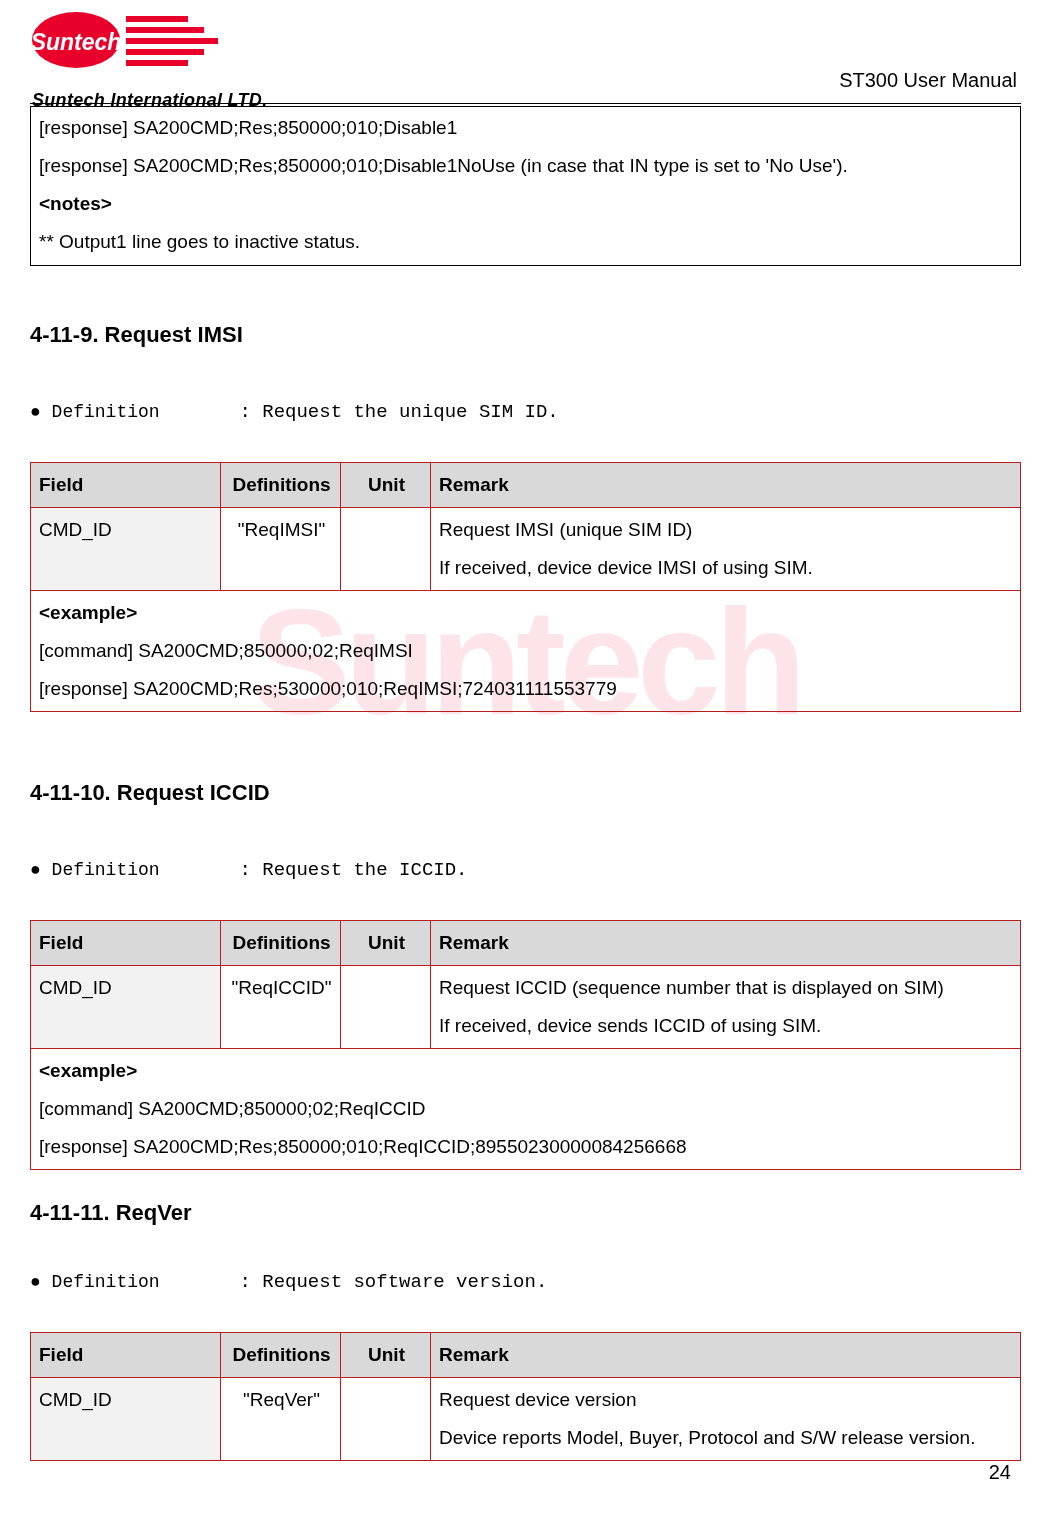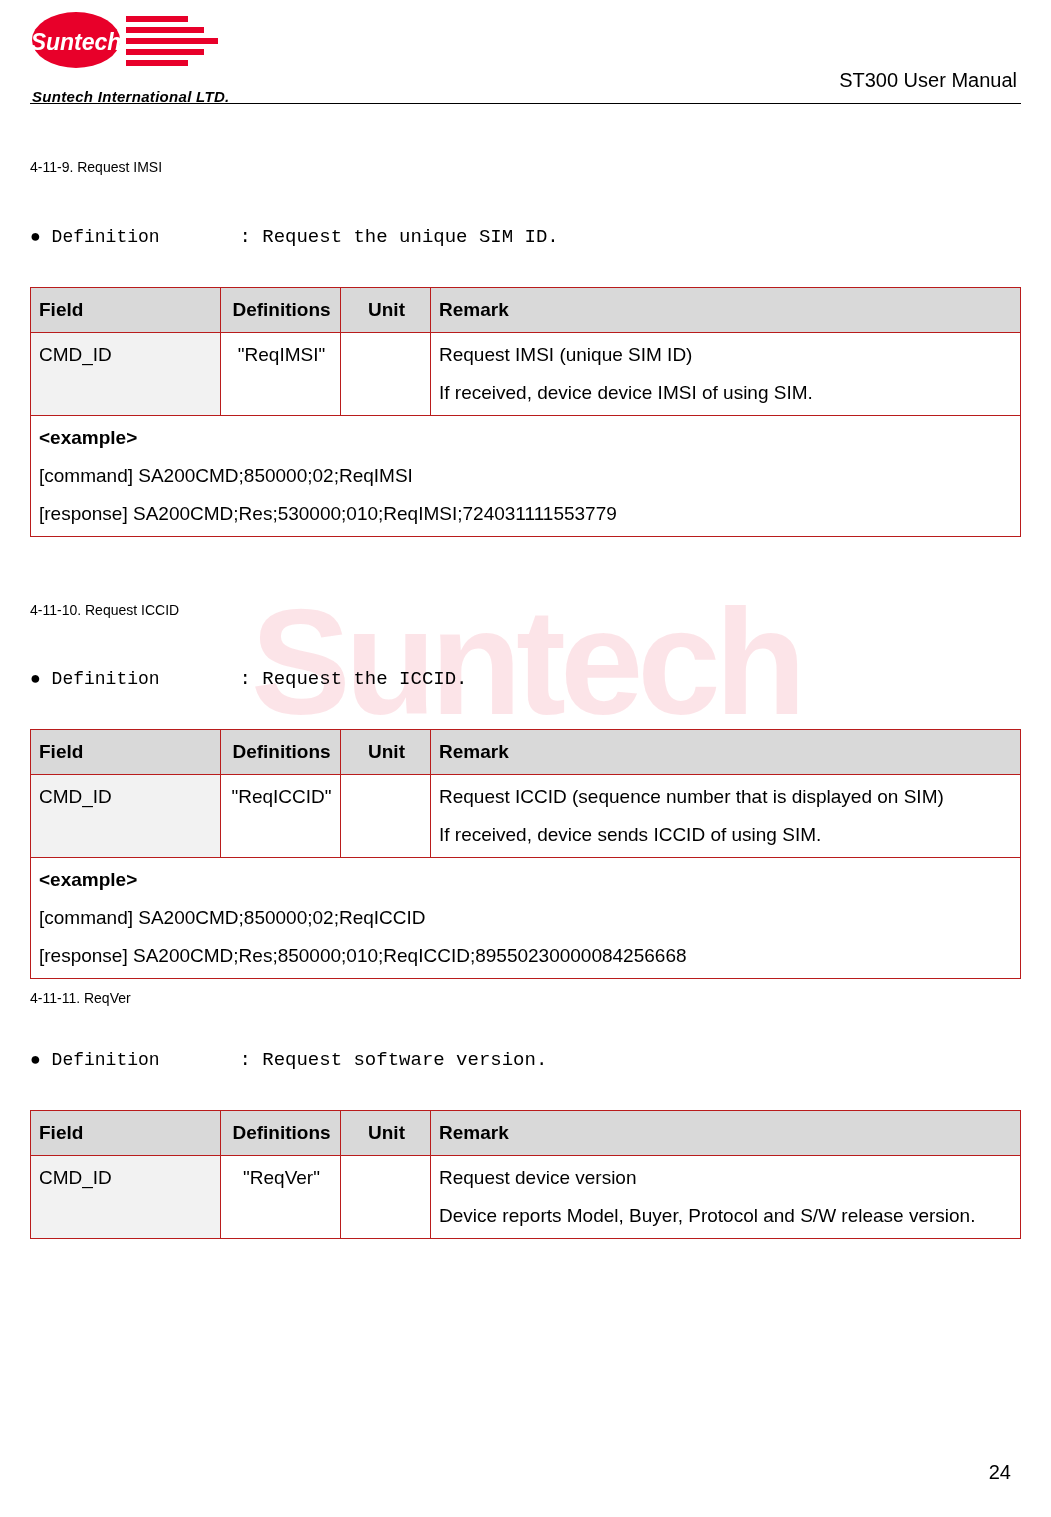--- a/index.html
+++ b/index.html
@@ -48,21 +48,21 @@
   .logo {
     position: absolute;
     left: 0;
     top: -8px;
   }
   .logo svg { display:block; }
   .logo-text {
     position:absolute;
     left: 2px;
     top: 65px;
-    font-size: 15px;
+    font-size: 18px;
     font-weight: 700;
     font-style: italic;
     letter-spacing: 0.3px;
   }
   .header-title {
     position: absolute;
     right: 4px;
     bottom: 4px;
     font-size: 20px;
   }
@@ -74,22 +74,22 @@
     right: 30px;
     z-index: 2;
   }
   .box {
     border: 1px solid #000;
     padding: 2px 8px 4px 8px;
     line-height: 2.0;
   }
   .box .strong { font-weight: 700; }
   .section-title {
-    font-weight: 400;
-    font-size: 14px;
+    font-weight: 700;
+    font-size: 22px;
     margin-top: 48px;
     margin-bottom: 38px;
   }
   .def-row { margin-bottom: 32px; font-family: Liberation Mono, monospace; }
   .def-row .bullet { font-size:18px; }
   table.grid {
     width: 100%;
     border-collapse: collapse;
     table-layout: fixed;
   }
@@ -143,20 +143,26 @@
           <rect x="96" y="50" width="62" height="6"></rect>
         </g>
       </svg>
     </div>
     <div class="logo-text">Suntech International LTD.</div>
     <div class="header-title">ST300 User Manual</div>
   </div>
 
   <div class="content">
 
+    <div class="box">
+      <div>[response] SA200CMD;Res;850000;010;Disable1</div>
+      <div>[response] SA200CMD;Res;850000;010;Disable1NoUse (in case that IN type is set to 'No Use').</div>
+      <div class="strong">&lt;notes&gt;</div>
+      <div>** Output1 line goes to inactive status.</div>
+    </div>
 
     <div class="section-title">4-11-9. Request IMSI</div>
     <div class="def-row">
       <span class="bullet">● Definition</span>
       &nbsp;&nbsp;&nbsp;&nbsp;&nbsp;
       <span>: Request the unique SIM ID.</span>
     </div>
 
     <table class="grid">
       <colgroup>
@@ -224,21 +230,21 @@
       <tr>
         <td colspan="4">
           <div class="example-label">&lt;example&gt;</div>
           <div>[command] SA200CMD;850000;02;ReqICCID</div>
           <div>[response] SA200CMD;Res;850000;010;ReqICCID;89550230000084256668</div>
         </td>
       </tr>
     </tbody>
       </table>
 
-    <div class="section-title" style="margin-top:6px; margin-bottom:30px">4-11-11. ReqVer</div>
+    <div class="section-title" style="margin-top:22px; margin-bottom:30px">4-11-11. ReqVer</div>
     <div class="def-row">
       <span class="bullet">● Definition</span>
       &nbsp;&nbsp;&nbsp;&nbsp;&nbsp;
       <span>: Request software version.</span>
     </div>
 
     <table class="grid">
       <colgroup>
         <col class="col-field">
           <col class="col-def">

